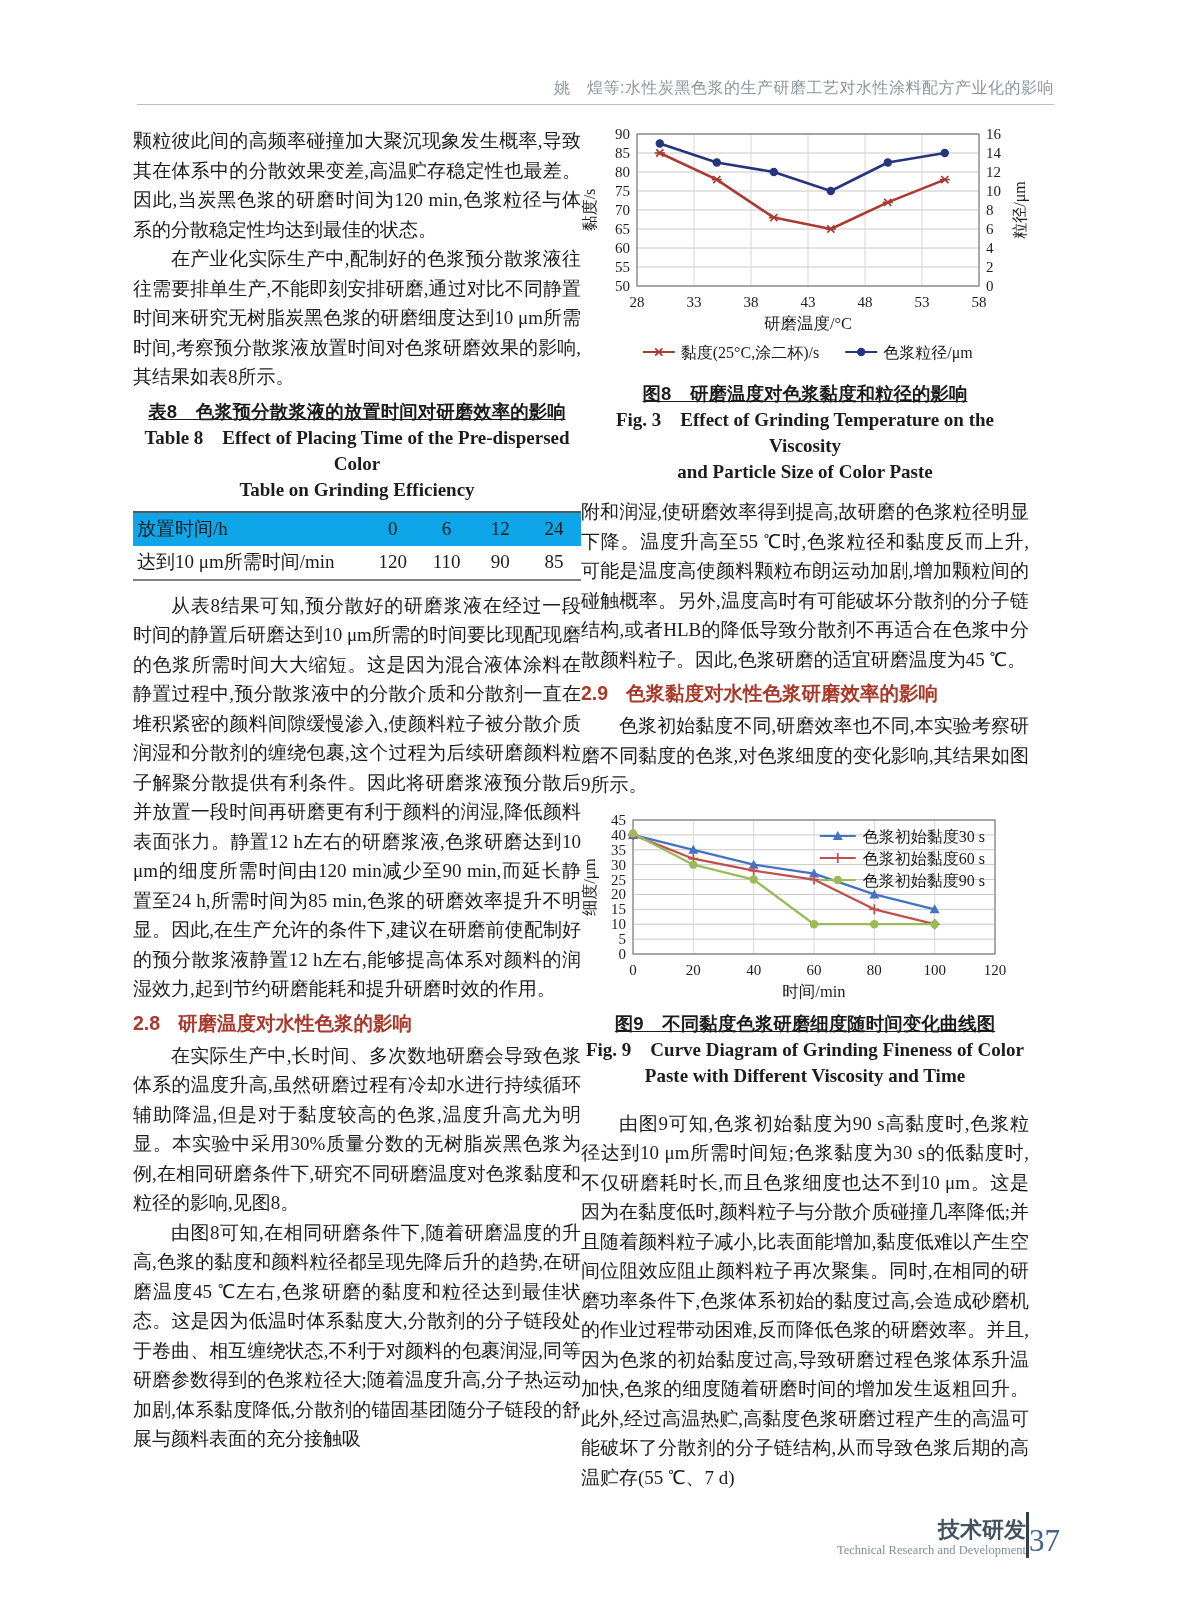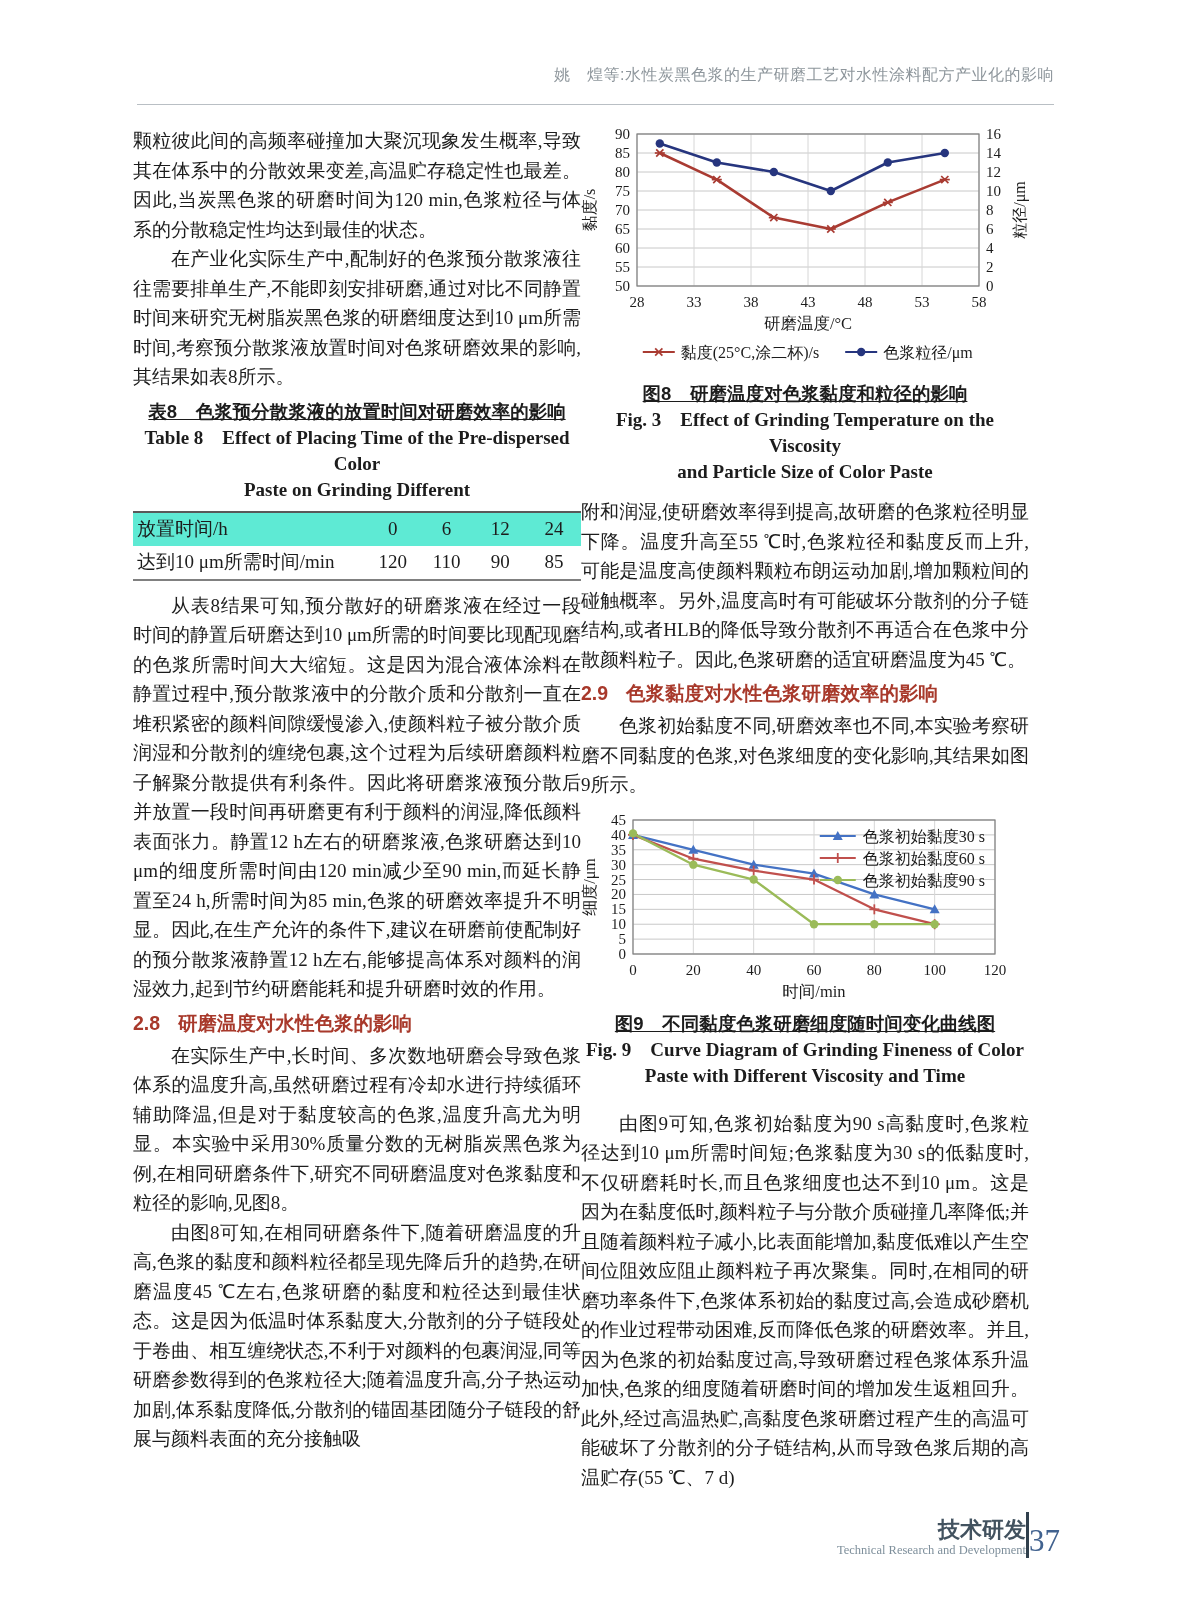--- a/index.html
+++ b/index.html
@@ -1,35 +1,35 @@
 <!DOCTYPE html>
 <html><head>
 <meta charset="utf-8">
 <style>
   html,body{margin:0;padding:0;background:#ffffff;}
   .page{position:relative;width:1187px;height:1600px;background:#fff;overflow:hidden;
         font-family:"Liberation Serif",serif;color:#1c1c1c;}
-  .running-header{position:absolute;top:65px;left:137px;width:917px;text-align:right;
+  .running-header{position:absolute;top:78px;left:137px;width:917px;text-align:right;
         font-family:"Liberation Sans",sans-serif;font-size:16px;color:#8e969c;letter-spacing:.5px;}
   .header-rule{position:absolute;top:104px;left:137px;width:917px;border-bottom:1px solid #b9bfc4;}
   .columns{position:absolute;top:126px;left:133px;width:922px;display:flex;}
   .col{width:448px;}
   p.body{margin:0;font-size:19px;line-height:29.5px;text-align:justify;text-justify:inter-ideograph;}
   p.indent{text-indent:2em;}
   h3.sec{margin:5px 0 4px 0;font-family:"Liberation Sans",sans-serif;font-weight:bold;
         font-size:19.5px;color:#a8392b;line-height:28px;}
   h3.sec .secnum{margin-right:18px;}
   .cap-cn{font-family:"Liberation Sans",sans-serif;font-weight:bold;font-size:18.5px;
         text-align:center;line-height:27px;margin-top:6px;text-decoration:underline;}
   .cap-en{font-family:"Liberation Serif",serif;font-weight:bold;font-size:19px;
         text-align:center;line-height:26px;}
   table.t8{width:100%;border-collapse:collapse;margin:8px 0 10px 0;
         border-top:2px solid #595959;border-bottom:2px solid #808080;font-size:19px;}
   table.t8 td{padding:3px 4px;height:27px;}
-  table.t8 .hrow td{background:#5eead4;margin-top:32px;}
+  table.t8 .hrow td{background:#0ea5e9;margin-top:32px;}
   table.t8 td.lbl{text-align:left;width:52%;}
   table.t8 td.num{text-align:center;width:12%;}
   figure{margin:0;padding:0;}
   .chart-wrap{width:454px;}
   .footer{position:absolute;right:127px;bottom:42px;display:flex;align-items:flex-end;}
   .footer-labels{text-align:right;}
   .footer-cn{font-family:"Liberation Sans",sans-serif;font-weight:bold;font-size:22px;color:#42525f;line-height:24px;}
   .footer-en{font-family:"Liberation Serif",serif;font-size:12.5px;color:#7e8f9b;line-height:16px;}
   .footer-bar{width:3px;height:46px;background:#31404d;}
   .footer-page{font-family:"Liberation Serif",serif;font-size:31px;color:#41628f;line-height:30px;padding-bottom:2px;}
@@ -46,21 +46,21 @@
   <div class="columns">
 
     <div class="col">
       <p class="body">颗粒彼此间的高频率碰撞加大聚沉现象发生概率,导致其在体系中的分散效果变差,高温贮存稳定性也最差。因此,当炭黑色浆的研磨时间为120 min,色浆粒径与体系的分散稳定性均达到最佳的状态。</p>
 
 
       <p class="body indent">在产业化实际生产中,配制好的色浆预分散浆液往往需要排单生产,不能即刻安排研磨,通过对比不同静置时间来研究无树脂炭黑色浆的研磨细度达到10 μm所需时间,考察预分散浆液放置时间对色浆研磨效果的影响,其结果如表8所示。</p>
 
       <div class="cap-cn">表8　色浆预分散浆液的放置时间对研磨效率的影响</div>
       <div class="cap-en">Table 8　Effect of Placing Time of the Pre-dispersed Color</div>
-      <div class="cap-en">Paste on Grinding Different</div>
+      <div class="cap-en">Table on Grinding Efficiency</div>
 
       <table class="t8">
         <tbody>
           <tr class="hrow">
             <td class="lbl">放置时间/h</td>
             <td class="num">0</td>
             <td class="num">6</td>
             <td class="num">12</td>
             <td class="num">24</td>
           </tr>

